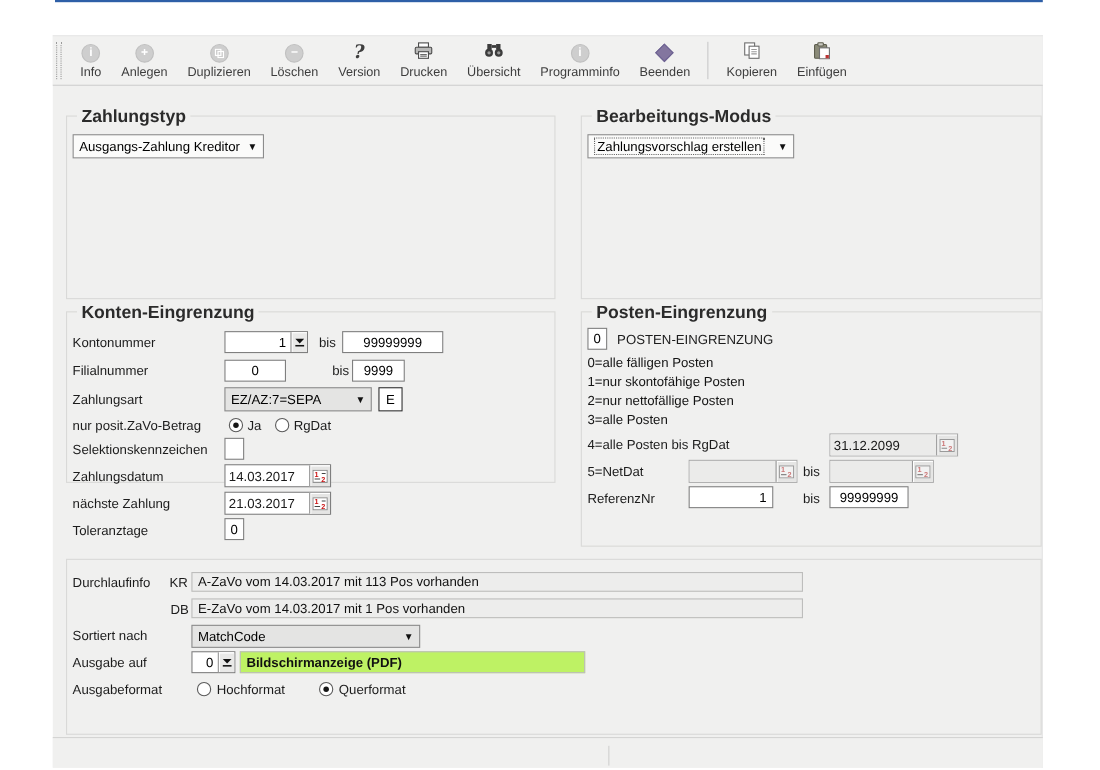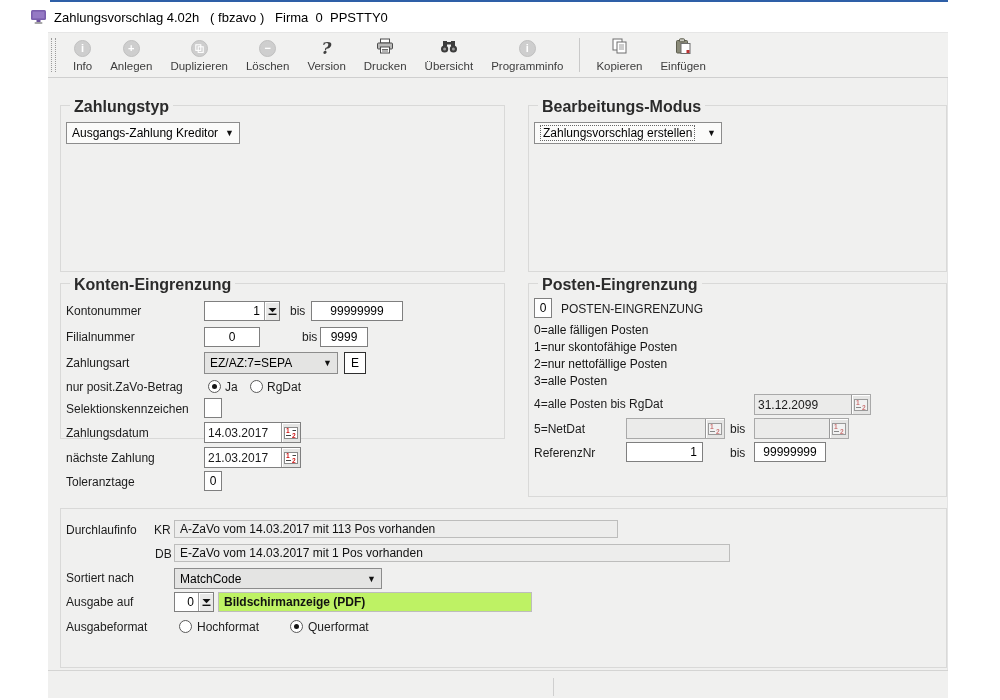--- a/index.html
+++ b/index.html
@@ -60,31 +60,20 @@
   .statusbar { position:absolute; left:0; top:638px; width:900px; height:28px; border-top:1px solid #d4d4d3; background:#f0f0ef; }
   .statusbar .sdiv { position:absolute; left:505px; top:7px; width:1px; height:18px; background:#cfcfcf; }
 </style>
 </head>
 <body>
 
 <div class="screen">
 
   <div class="top-accent"></div>
 
-  <div class="titlebar">
-    <span class="app-icon">
-      <svg width="17" height="16" viewBox="0 0 17 16">
-        <rect x="1" y="1" width="15" height="10" rx="1.5" fill="#7b5ead"></rect>
-        <rect x="2.6" y="2.6" width="11.8" height="6.8" fill="#9579c4"></rect>
-        <rect x="6.5" y="11" width="4" height="2.2" fill="#6a4f9b"></rect>
-        <rect x="4.5" y="13.2" width="8" height="1.6" rx="0.8" fill="#8a8a8a"></rect>
-      </svg>
-    </span>
-    <span class="title">Zahlungsvorschlag 4.02h   ( fbzavo )   Firma  0  PPSTTY0</span>
-  </div>
 
   <div class="window">
 
     <div class="toolbar">
       <div class="gripper"></div>
 
       <div class="tb-btn">
         <span class="icobox">
             <span class="circ">i</span>
           </span>
@@ -156,20 +145,26 @@
         <span class="lbl">Übersicht</span>
       </div>
 
       <div class="tb-btn">
         <span class="icobox">
             <span class="circ">i</span>
           </span>
         <span class="lbl">Programminfo</span>
       </div>
 
+      <div class="tb-btn">
+        <span class="icobox">
+            <span class="diamond"></span>
+          </span>
+        <span class="lbl">Beenden</span>
+      </div>
 
       <div class="tb-sep"></div>
 
       <div class="tb-btn">
         <span class="icobox">
             <span>
           <svg width="17" height="16" viewBox="0 0 17 16">
             <rect x="2" y="1" width="9" height="11" fill="#fff" stroke="#6e6e6e"></rect>
             <rect x="6" y="4" width="9" height="11" fill="#fff" stroke="#6e6e6e"></rect>
             <line x1="8" y1="7" x2="13" y2="7" stroke="#9a9a9a"></line>
@@ -351,21 +346,21 @@
       <span class="flabel" style="left:201px; top:162px;">bis</span>
       <div class="tf" style="left:225px; top:158px; width:72px; height:20px;">
         <span>99999999</span>
       </div>
     </div>
 
     <div class="gb" style="left:12px; top:476px; width:887px; height:160px;">
 
       <span class="flabel" style="left:5px; top:14px;">Durchlaufinfo</span>
       <span class="flabel" style="left:93px; top:14px;">KR</span>
-      <div class="ro" style="left:113px; top:11px; width:444px; height:18px;">
+      <div class="ro" style="left:113px; top:11px; width:556px; height:18px;">
         <span>A-ZaVo vom 14.03.2017 mit 113 Pos vorhanden</span>
       </div>
 
       <span class="flabel" style="left:94px; top:38px;">DB</span>
       <div class="ro" style="left:113px; top:35px; width:556px; height:18px;">
         <span>E-ZaVo vom 14.03.2017 mit 1 Pos vorhanden</span>
       </div>
 
       <span class="flabel" style="left:5px; top:62px;">Sortiert nach</span>
       <div class="combo gray" style="left:113px; top:59px; width:208px; height:21px;">

